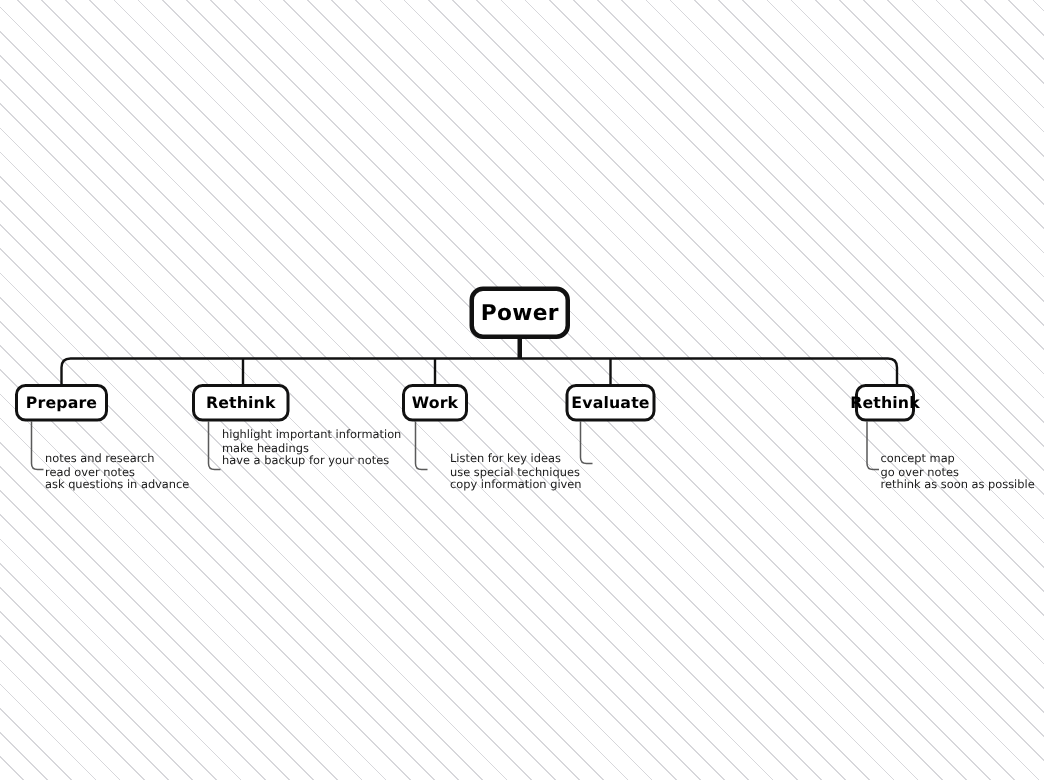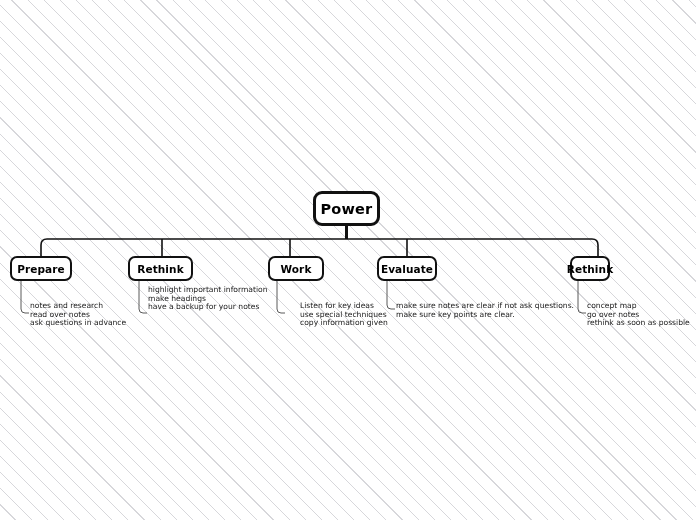--- a/index.html
+++ b/index.html
@@ -108,35 +108,31 @@
 
   <div class="node node-branch" style="left:128px; top:256px; width:65px; height:25px;">
     <span>Rethink</span>
   </div>
   <div class="leaf-block" style="left:148px; top:286px;">
     <span class="leaf-line">highlight important information</span>
     <span class="leaf-line">make headings</span>
     <span class="leaf-line">have a backup for your notes</span>
   </div>
 
-  <div class="node node-branch" style="left:268px; top:256px; width:56px; height:25px;">
+  <div class="node node-branch" style="left:268px; top:256px; width:44px; height:25px;">
     <span>Work</span>
   </div>
   <div class="leaf-block" style="left:286px; top:302px;margin-left:14px;">
     <span class="leaf-line">Listen for key ideas</span>
     <span class="leaf-line">use special techniques</span>
     <span class="leaf-line">copy information given</span>
   </div>
 
   <div class="node node-branch" style="left:377px; top:256px; width:60px; height:25px;">
     <span>Evaluate</span>
-  </div>
-  <div class="leaf-block" style="left:396px; top:302px;">
-    <span class="leaf-line">make sure notes are clear if not ask questions.</span>
-    <span class="leaf-line">make sure key points are clear.</span>
   </div>
 
   <div class="node node-branch" style="left:570px; top:256px; width:40px; height:25px;">
     <span>Rethink</span>
   </div>
   <div class="leaf-block" style="left:587px; top:302px;">
     <span class="leaf-line">concept map</span>
     <span class="leaf-line">go over notes</span>
     <span class="leaf-line">rethink as soon as possible</span>
   </div>

